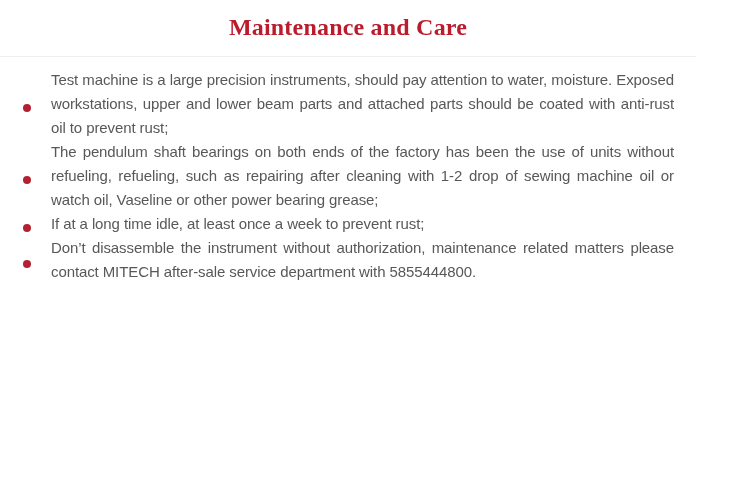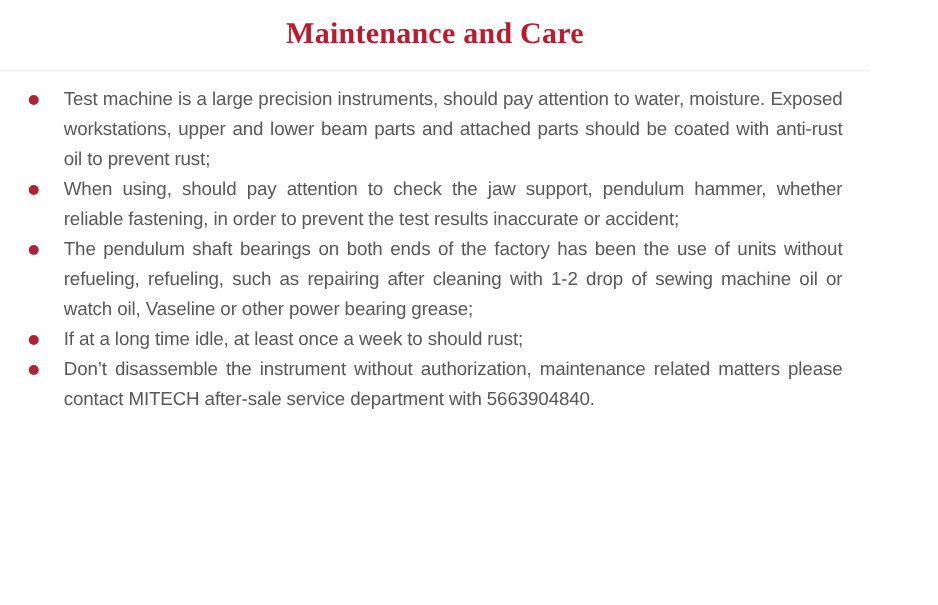--- a/index.html
+++ b/index.html
@@ -27,21 +27,21 @@
     border-top: 1px solid var(--divider, #efefef);
     margin: 15px 0 0 0;
   }
   .care-list {
     list-style: none;
     margin: 11px 0 0 0;
     padding: 0 22px 0 22px;
   }
   .care-item {
     display: flex;
-    align-items: flex-start;
+    align-items: center;
   }
   .bullet-icon {
     flex: 0 0 auto;
     width: 8px;
     height: 8px;
     border-radius: 50%;
     background: var(--bullet, #b22234);
     margin: 8px 0 0 1px;
   }
   .care-item-text {
@@ -60,28 +60,24 @@
 <div class="page">
   <h1 class="page-title">Maintenance and Care</h1>
   <hr class="divider">
   <ul class="care-list">
     <li class="care-item">
       <span class="bullet-icon"></span>
       <span class="care-item-text">Test machine is a large precision instruments, should pay attention to water, moisture. Exposed workstations, upper and lower beam parts and attached parts should be coated with anti-rust oil to prevent rust;</span>
     </li>
     <li class="care-item">
       <span class="bullet-icon"></span>
-      <span class="care-item-text">When using, should pay attention to check the jaw support, pendulum hammer, whether reliable fastening, in order to prevent the test results inaccurate or accident;</span>
-    </li>
-    <li class="care-item">
-      <span class="bullet-icon"></span>
       <span class="care-item-text">The pendulum shaft bearings on both ends of the factory has been the use of units without refueling, refueling, such as repairing after cleaning with 1-2 drop of sewing machine oil or watch oil, Vaseline or other power bearing grease;</span>
     </li>
     <li class="care-item">
       <span class="bullet-icon"></span>
-      <span class="care-item-text">If at a long time idle, at least once a week to should rust;</span>
+      <span class="care-item-text">If at a long time idle, at least once a week to prevent rust;</span>
     </li>
     <li class="care-item">
       <span class="bullet-icon"></span>
-      <span class="care-item-text">Don’t disassemble the instrument without authorization, maintenance related matters please contact MITECH after-sale service department with 5663904840.</span>
+      <span class="care-item-text">Don’t disassemble the instrument without authorization, maintenance related matters please contact MITECH after-sale service department with 5855444800.</span>
     </li>
   </ul>
 </div>
 
 </body></html>

